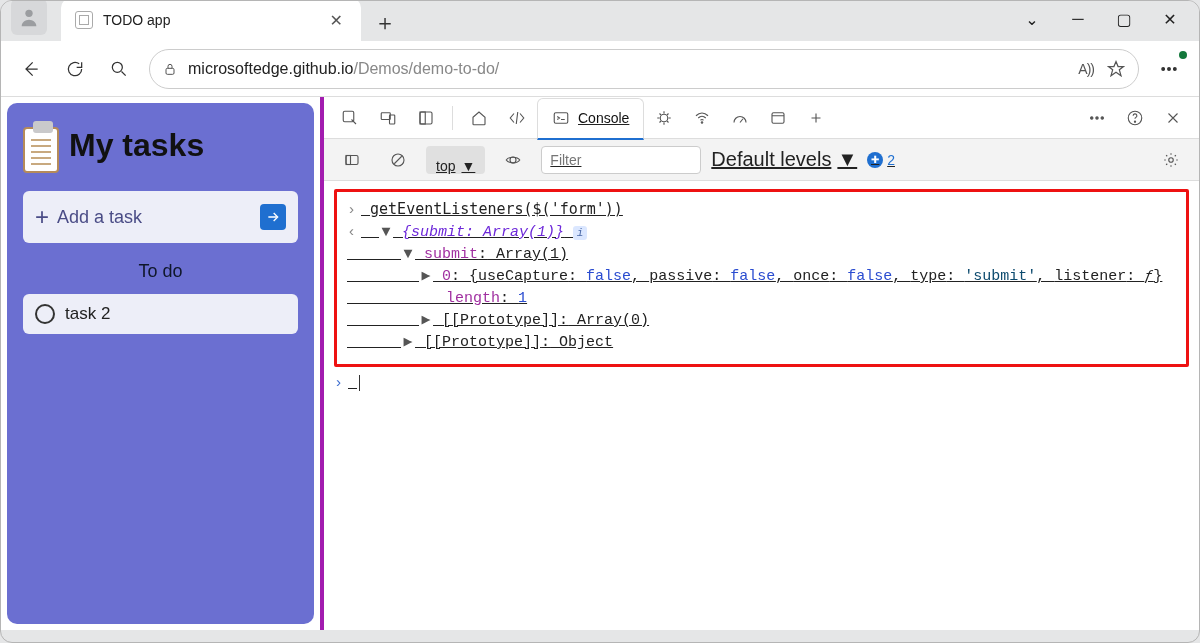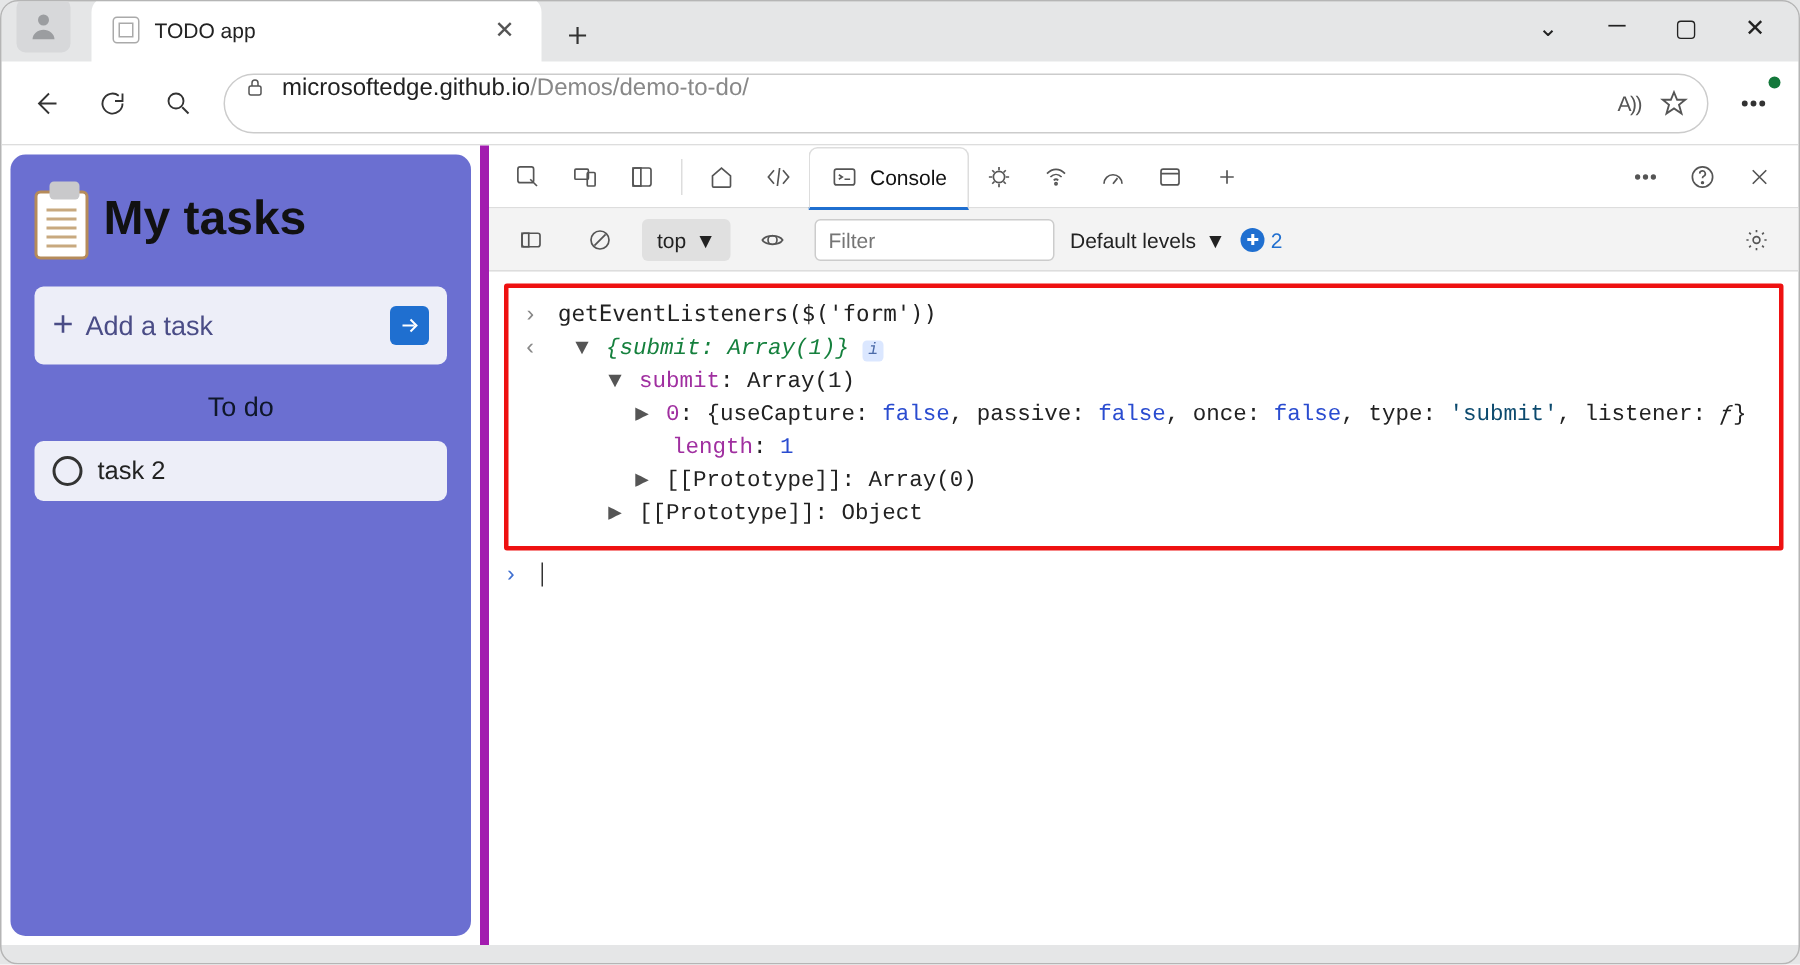--- a/index.html
+++ b/index.html
@@ -18,21 +18,21 @@
   .new-tab { width:36px; height:36px; display:flex; align-items:center; justify-content:center; font-size:22px; margin-left:6px; color:#333;}
   .wincontrols{ margin-left:auto; display:flex; gap:28px; padding:0 20px 12px 0; font-size:16px; color:#222;}
   .wincontrols span{ width:18px; text-align:center; }
   .tabicon{ width:18px;height:18px;border:1px solid #aaa;border-radius:3px; position:relative;}
   .tabicon::after{content:"";position:absolute;left:3px;right:3px;top:3px;bottom:3px;border:1px solid #aaa;}
   .tabtitle{ font-size:14px;}
   
   .toolbar { height:56px; background:#fff; display:flex; align-items:center; padding:0 10px; gap:4px; border-bottom:1px solid #ddd;}
   .icon-btn{ width:40px; height:40px; display:flex; align-items:center; justify-content:center; border-radius:6px; }
   .icon-btn svg{ width:20px; height:20px; stroke:#333; fill:none; stroke-width:1.5;}
-  .urlbar{ flex:1; height:40px; background:#fff; border:1px solid #ccc; border-radius:20px; display:flex; padding:0 12px; margin:0 6px; gap:10px;}
+  .urlbar{ flex:1; height:40px; background:#fff; border:1px solid #ccc; border-radius:20px; display:flex; align-items:center; padding:0 12px; margin:0 6px; gap:10px;}
   .urlbar .url{ font-size:16px; color:#888;}
   .urlbar .url em{ color:#222; font-style:normal;}
   .urlbar .right{ margin-left:auto; display:flex; gap:12px; align-items:center;}
   .small-txt{font-size:12px; color:#777;}
   .more-badge{ position:relative; }
   .more-badge::after{ content:""; position:absolute; right:2px; top:2px; width:8px; height:8px; border-radius:50%; background:#13783b;}
   
   .content{ display:flex; height:calc(100% - 108px); background:#fff; }
   
   .app-pane{ width:307px; background:#6b6fd1; padding:16px; display:flex; flex-direction:column; gap:12px; border-radius:10px; margin:6px;}
@@ -45,44 +45,44 @@
   .card.add{ justify-content:space-between;}
   .add-label{ display:flex; align-items:center; gap:8px; color:#4a4c86; font-size:18px;}
   .plus{ font-size:24px; color:#4a4c86;}
   .go-btn{ width:26px; height:26px; background:#1f6fd0; border-radius:4px; display:flex; align-items:center; justify-content:center;}
   .go-btn svg{ width:16px; height:16px; stroke:#fff; fill:none; stroke-width:2;}
   .section-head{ text-align:center; color:#0f172a; font-size:18px; margin-top:6px;}
   .task-item{ background:#edeef8; border-radius:6px; padding:10px 12px; display:flex; align-items:center; gap:10px;}
   .radio{ width:20px; height:20px; border:2px solid #333; border-radius:50%;}
   .tlabel{ font-size:17px;}
   
-  .devtools{ flex:1; display:flex; flex-direction:column; border-left:6px solid #a21caf;}
+  .devtools{ flex:1; display:flex; flex-direction:column; border-left:4px solid #a21caf;text-decoration:underline;}
   .dt-tabbar{ height:42px; display:flex; align-items:center; border-bottom:1px solid #ddd; padding:0 8px; gap:2px;}
   .dt-ticon{ width:36px; height:36px; display:flex; align-items:center; justify-content:center; }
   .dt-ticon svg{ width:18px; height:18px; stroke:#555; fill:none; stroke-width:1.5;}
   .sep{ width:1px; height:24px; background:#ddd; margin:0 6px;}
   .console-tab{ height:42px; display:flex; align-items:center; gap:8px; padding:0 14px; border:1px solid #ddd; border-bottom:2px solid #1f6fd0; border-top-left-radius:6px; border-top-right-radius:6px; position:relative; top:1px; background:#fff;}
   .console-tab svg{ width:18px; height:18px; stroke:#1f6fd0;}
   .console-tab span{ color:#111;}
   .dt-right{ margin-left:auto; display:flex; gap:2px; align-items:center;}
   
   .dt-filterbar{ height:42px; background:#f3f3f3; border-bottom:1px solid #ddd; display:flex; align-items:center; gap:10px; padding:0 10px;}
-  .chip{ background:#e0e0e0; height:28px; border-radius:4px; display:flex; align-items:center; padding:0 10px; gap:6px; font-size:14px;}
+  .chip{ background:#e0e0e0; height:28px; border-radius:4px; display:flex; align-items:flex-end; padding:0 10px; gap:6px; font-size:14px;}
   .filterbox{ height:28px; border:1px solid #ccc; border-radius:4px; background:#fff; padding:0 8px; width:160px; font-size:14px; color:#999;}
-  .lvl{ display:flex; align-items:center; gap:6px; font-size:14px;}
+  .lvl{ display:flex; align-items:center; gap:6px; font-size:20px;}
   .issue-badge{ display:flex; align-items:center; gap:4px; color:#1f6fd0; font-size:14px;}
   .issue-dot{width:16px;height:16px;border-radius:50%;background:#1f6fd0;display:flex;align-items:center;justify-content:center;color:#fff;font-size:10px;}
   .gear{ margin-left:auto;}
   
   .console-body{ flex:1; padding:8px 10px; font-family: Consolas, "Courier New", monospace; font-size:15px; position:relative;}
   .hl-box{ border:3px solid #e11; border-radius:2px; padding:6px 10px 10px; }
   .line{ white-space:pre; line-height:22px;}
   .gutter{ color:#888; display:inline-block; width:14px;}
   .tri{ display:inline-block; color:#555; width:14px; text-align:center;}
-  .obj-sum{ color:#15803d; font-style:italic;text-align:right;}
+  .obj-sum{ color:#6d28d9; font-style:italic;text-align:right;}
   .k-prop{ color:#a02fa0;}
   .k-bool{ color:#2a4cd0;}
   .k-str{ color:#0c4a6e;}
   .k-plain{ color:#222;}
   .k-fn{ font-style:italic; color:#222;}
   .info-i{ display:inline-block; background:#dbe7ff; color:#4b6aa8; width:14px; height:14px; border-radius:3px; font-size:11px; text-align:center; line-height:14px; font-style:italic;}
   .prompt-line{ margin-top:6px; color:#3f6fd0;}
   .caret{ display:inline-block; width:1px; height:16px; background:#333; vertical-align:middle; margin-left:2px;}
   svg.stroke path, svg.stroke line, svg.stroke circle, svg.stroke rect, svg.stroke polyline{ stroke:#555; fill:none; stroke-width:1.5;}
 </style>

